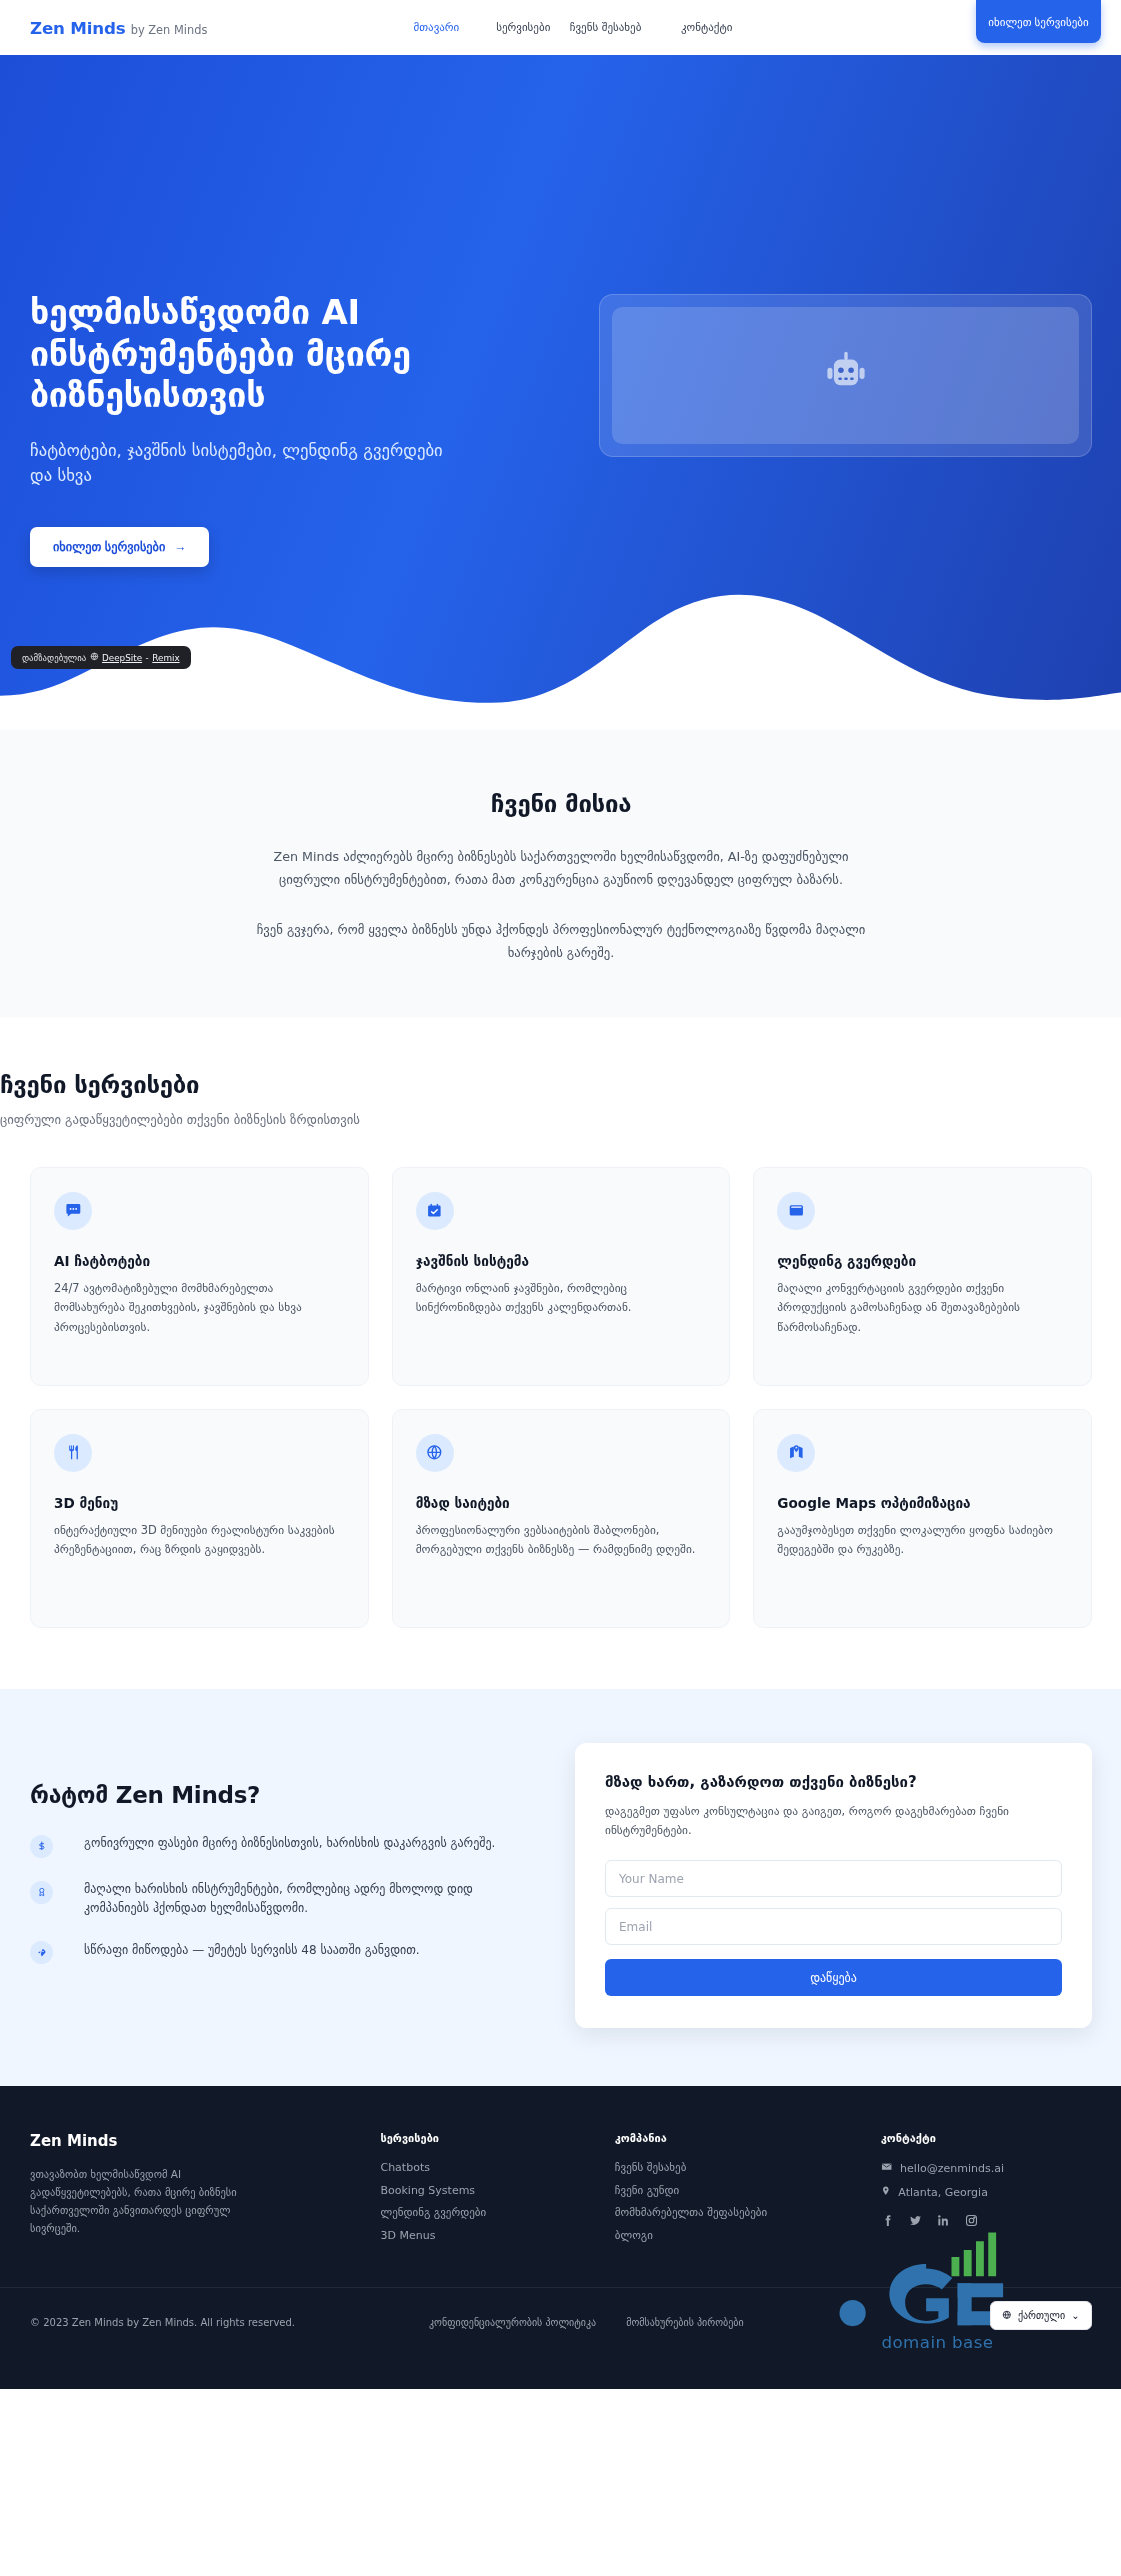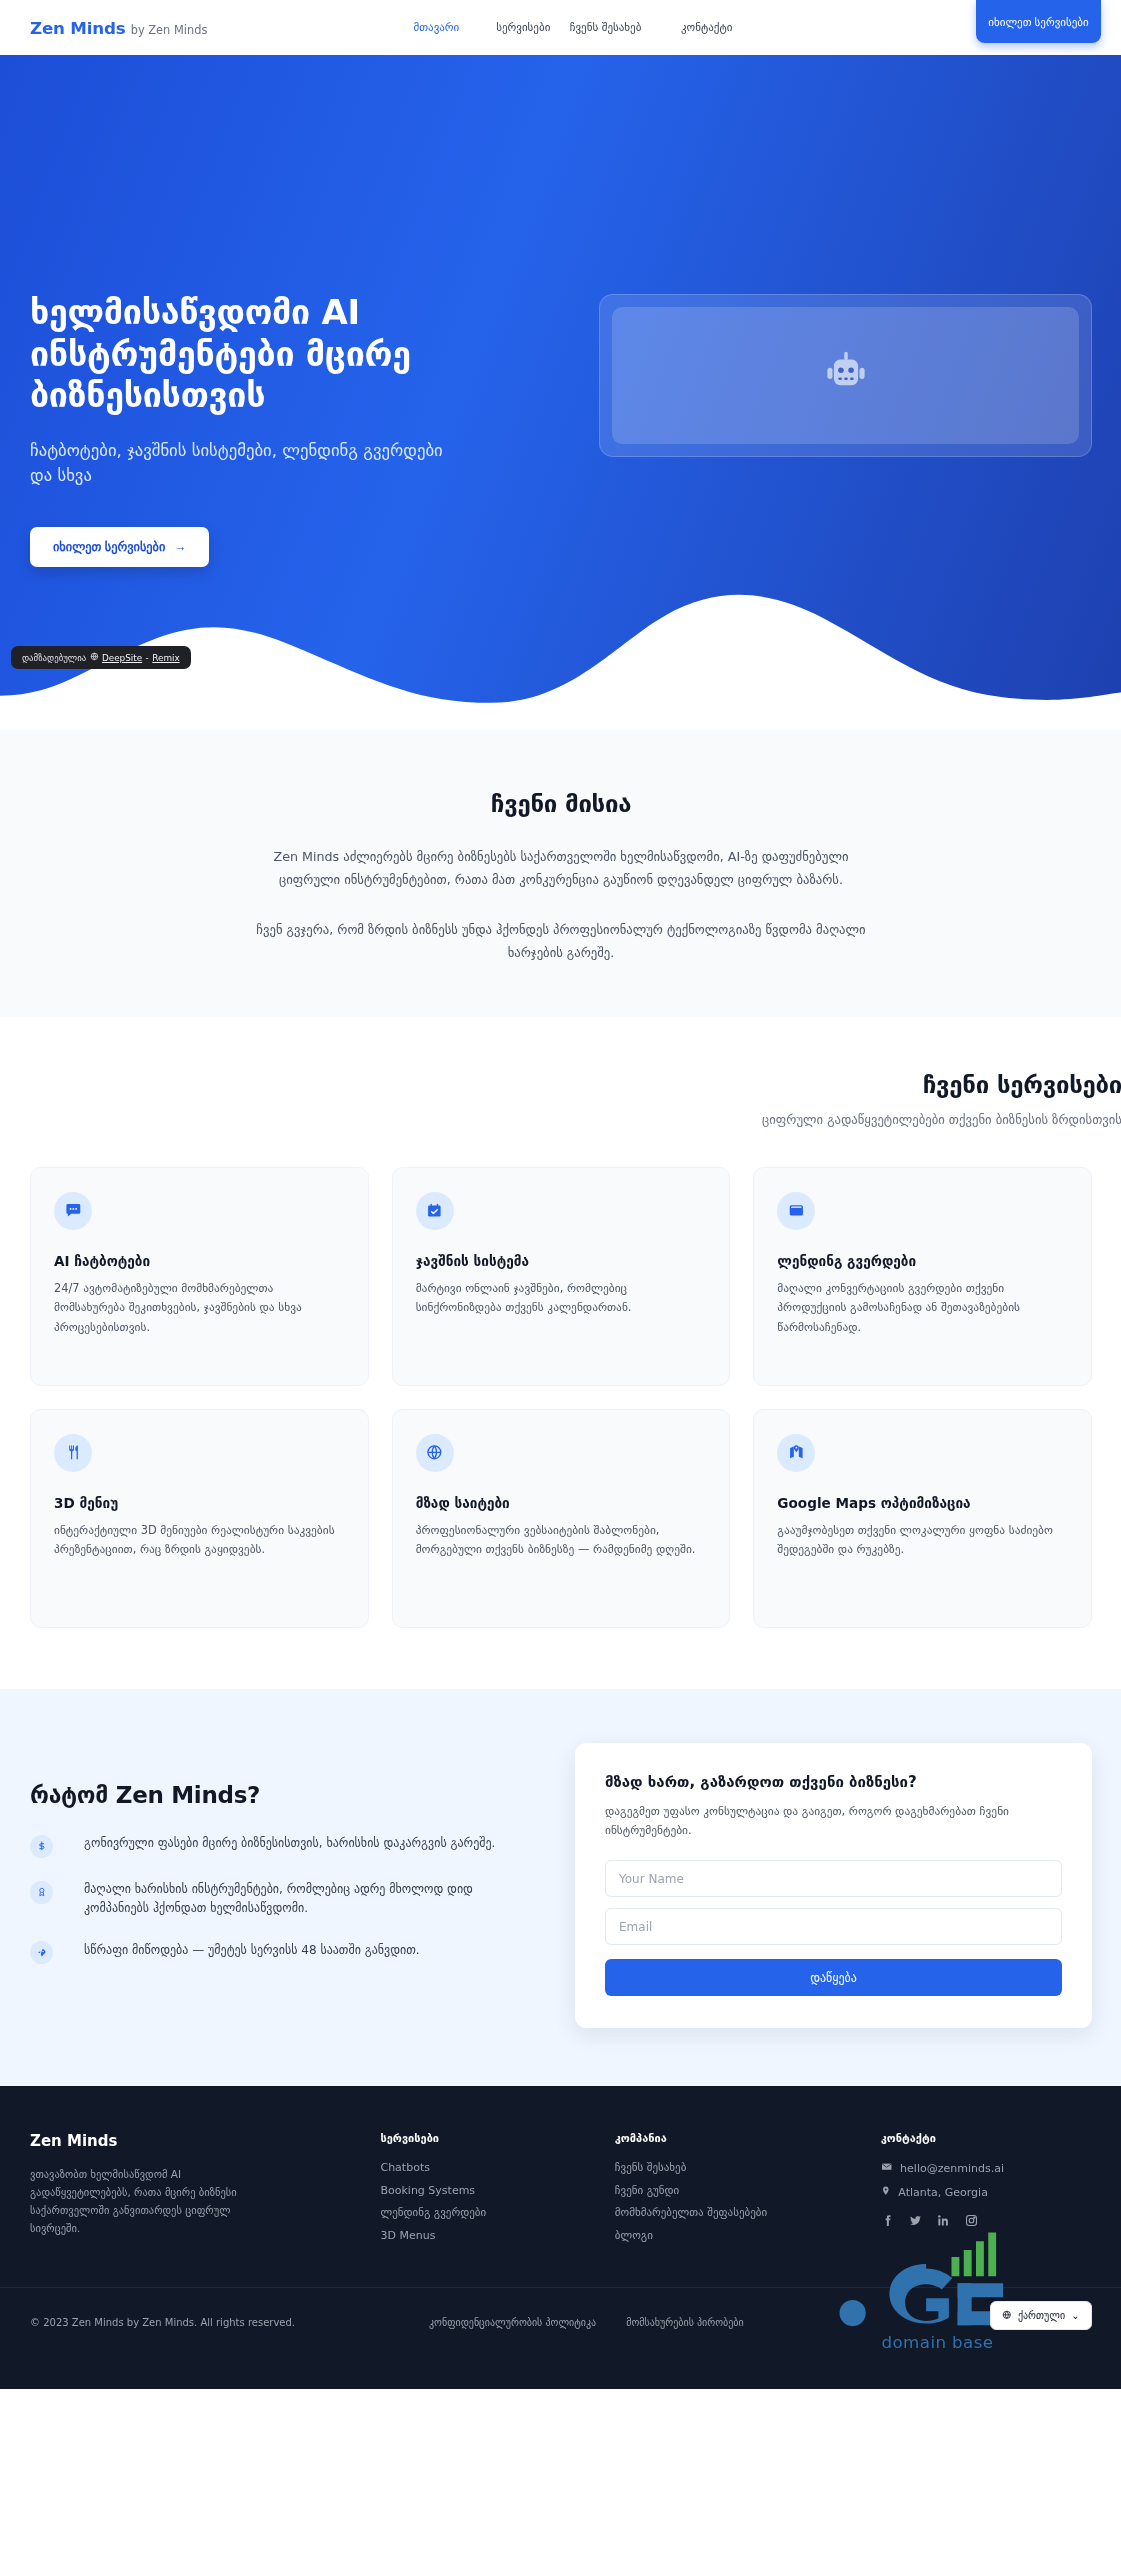--- a/index.html
+++ b/index.html
@@ -156,21 +156,21 @@
   .mission p {
     max-width: 614px;
     margin: 28px auto 0;
     font-size: 12.7px;
     line-height: 1.78;
     color: #4b5563;
   }
 
   
   .services { background: #ffffff; padding: 54px 0 61px; }
-  .services-head { text-align: right; margin-bottom: 40px; }
+  .services-head { text-align: left; margin-bottom: 40px; }
   .services-sub {
     margin-top: 12.3px; font-size: 12.7px; color: #6b7280;
   }
   .grid {
     width: 1062px;
     margin: 0 auto;
     display: grid;
     grid-template-columns: repeat(3, 1fr);
     gap: 23px;
   }
@@ -381,21 +381,21 @@
   <div class="wave">
     <svg viewBox="0 0 1280 190" preserveAspectRatio="none">
       <path d="M0,150 C70,150 110,110 180,84 C250,58 300,78 360,104 C430,134 480,158 560,158 C650,158 700,92 760,58 C820,24 880,30 940,62 C1010,99 1060,141 1140,151 C1210,160 1250,150 1280,146 L1280,190 L0,190 Z" fill="#ffffff"></path>
     </svg>
   </div>
 </section>
 
 <section class="mission">
   <h2 class="section-title">ჩვენი მისია</h2>
   <p>Zen Minds აძლიერებს მცირე ბიზნესებს საქართველოში ხელმისაწვდომი, AI-ზე დაფუძნებული ციფრული ინსტრუმენტებით, რათა მათ კონკურენცია გაუწიონ დღევანდელ ციფრულ ბაზარს.</p>
-  <p>ჩვენ გვჯერა, რომ ზრდის ბიზნესს უნდა ჰქონდეს პროფესიონალურ ტექნოლოგიაზე წვდომა მაღალი ხარჯების გარეშე.</p>
+  <p>ჩვენ გვჯერა, რომ ყველა ბიზნესს უნდა ჰქონდეს პროფესიონალურ ტექნოლოგიაზე წვდომა მაღალი ხარჯების გარეშე.</p>
 </section>
 
 <section class="services">
   <div class="services-head">
     <h2 class="section-title">ჩვენი სერვისები</h2>
     <p class="services-sub">ციფრული გადაწყვეტილებები თქვენი ბიზნესის ზრდისთვის</p>
   </div>
   <div class="grid">
 
     <div class="card">

